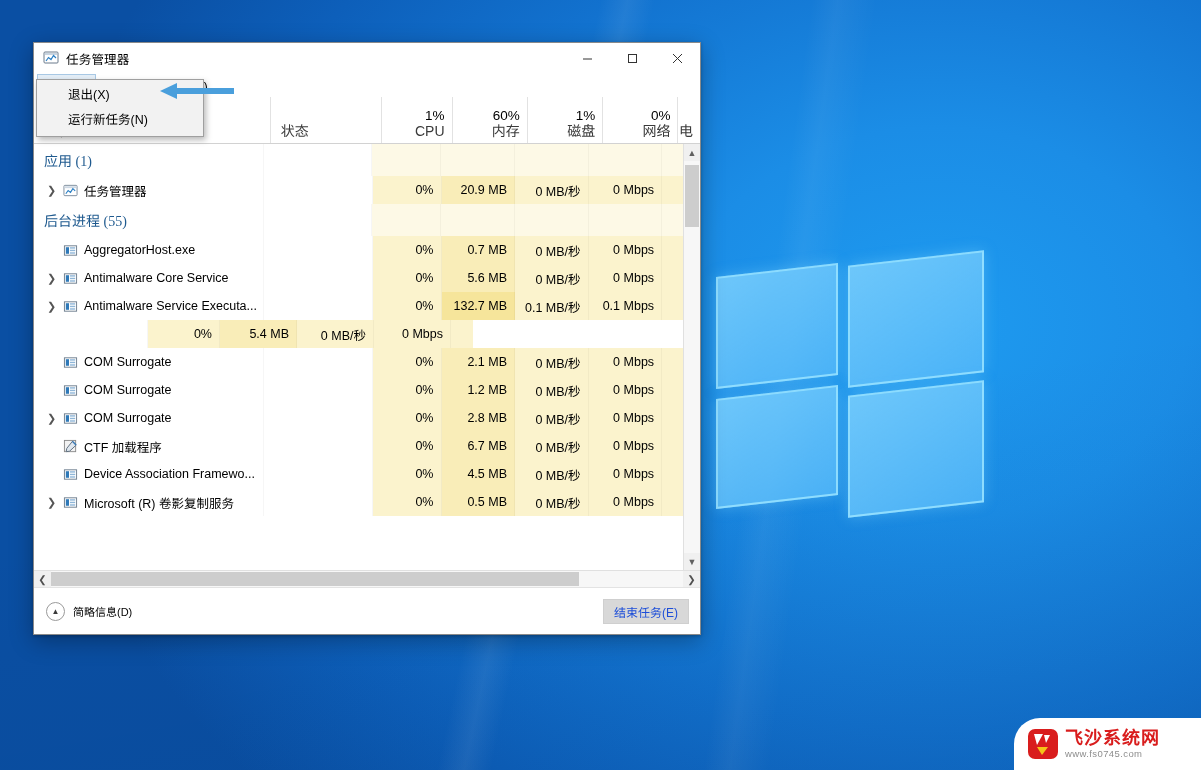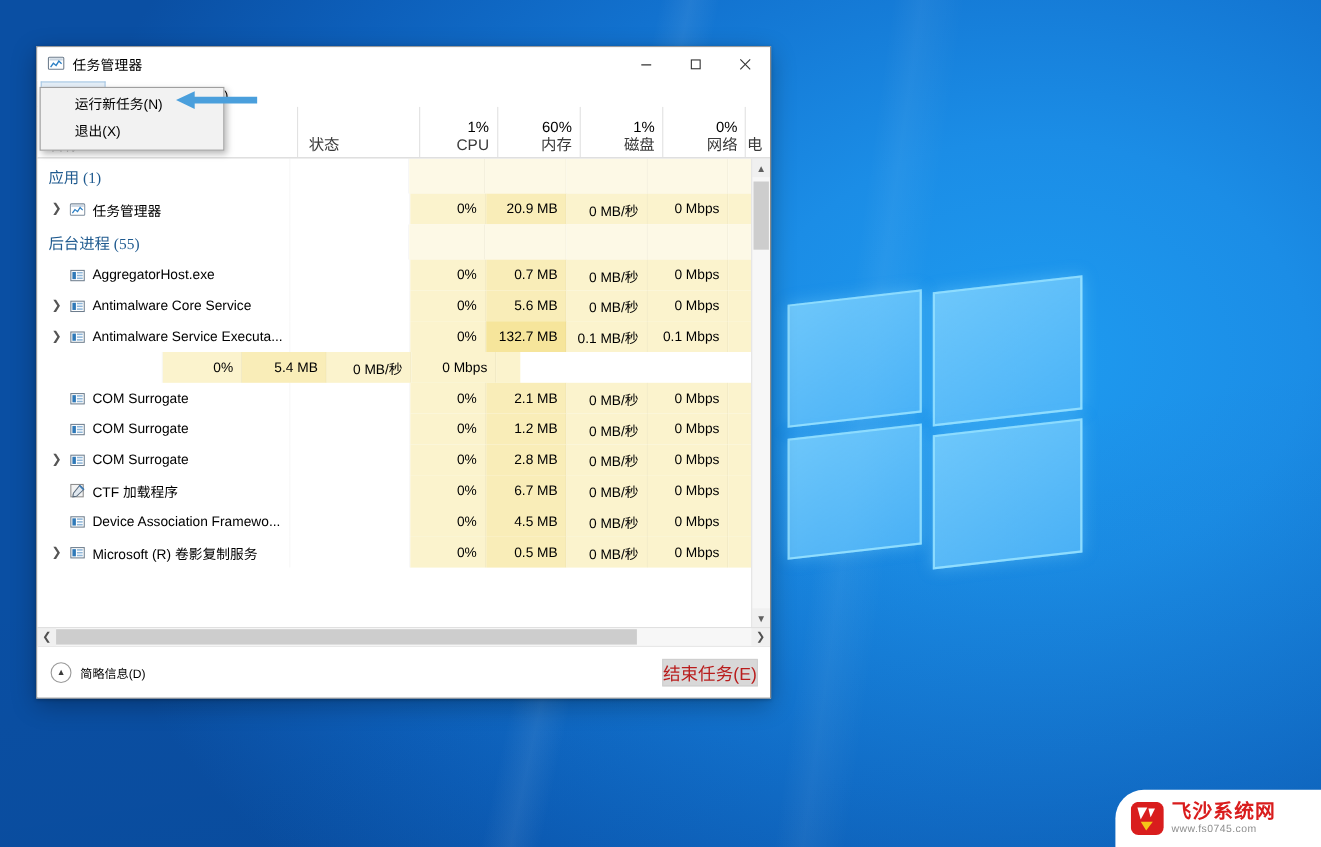--- a/index.html
+++ b/index.html
@@ -276,22 +276,22 @@
     border: 1px solid #9a9a9a;
     display: flex; align-items: center; justify-content: center;
     color: #3a3a3a; font-size: 8px; margin-right: 8px;
   }
   .fewer-label { font-size: 11px; color: #000; }
   .endtask-btn {
     margin-left: auto;
     min-width: 86px; height: 25px;
     background: #d8d8d8;
     border: 1px solid #cfcfcf;
-    color: #b91c1c;
-    font-size: 16px;
+    color: #1d4ed8;
+    font-size: 12px;
     display: flex; align-items: center; justify-content: center;
   }
 
   
   #watermark {
     position: absolute;
     right: 0; bottom: 0;
     width: 187px; height: 52px;
     background: #ffffff;
     border-top-left-radius: 26px;
@@ -651,22 +651,22 @@
     <div class="statusbar">
       <div class="fewer-btn">
         <span class="fewer-circle">▲</span>
         <span class="fewer-label">简略信息(D)</span>
       </div>
       <div class="endtask-btn">结束任务(E)</div>
     </div>
   </div>
 
   <div id="file-menu">
+    <div class="mi">退出(X)</div>
     <div class="mi">运行新任务(N)</div>
-    <div class="mi">退出(X)</div>
   </div>
 
   <svg id="annot-arrow" viewBox="0 0 74 18">
     <polygon points="0,9 17,1 17,6 74,6 74,12 17,12 17,17" fill="#4a9fdc"></polygon>
   </svg>
 
   <div id="watermark">
     <div id="wm-logo">
       <svg width="30" height="30" viewBox="0 0 30 30">
         <rect x="0" y="0" width="30" height="30" rx="7" fill="#d91d1d"></rect>

